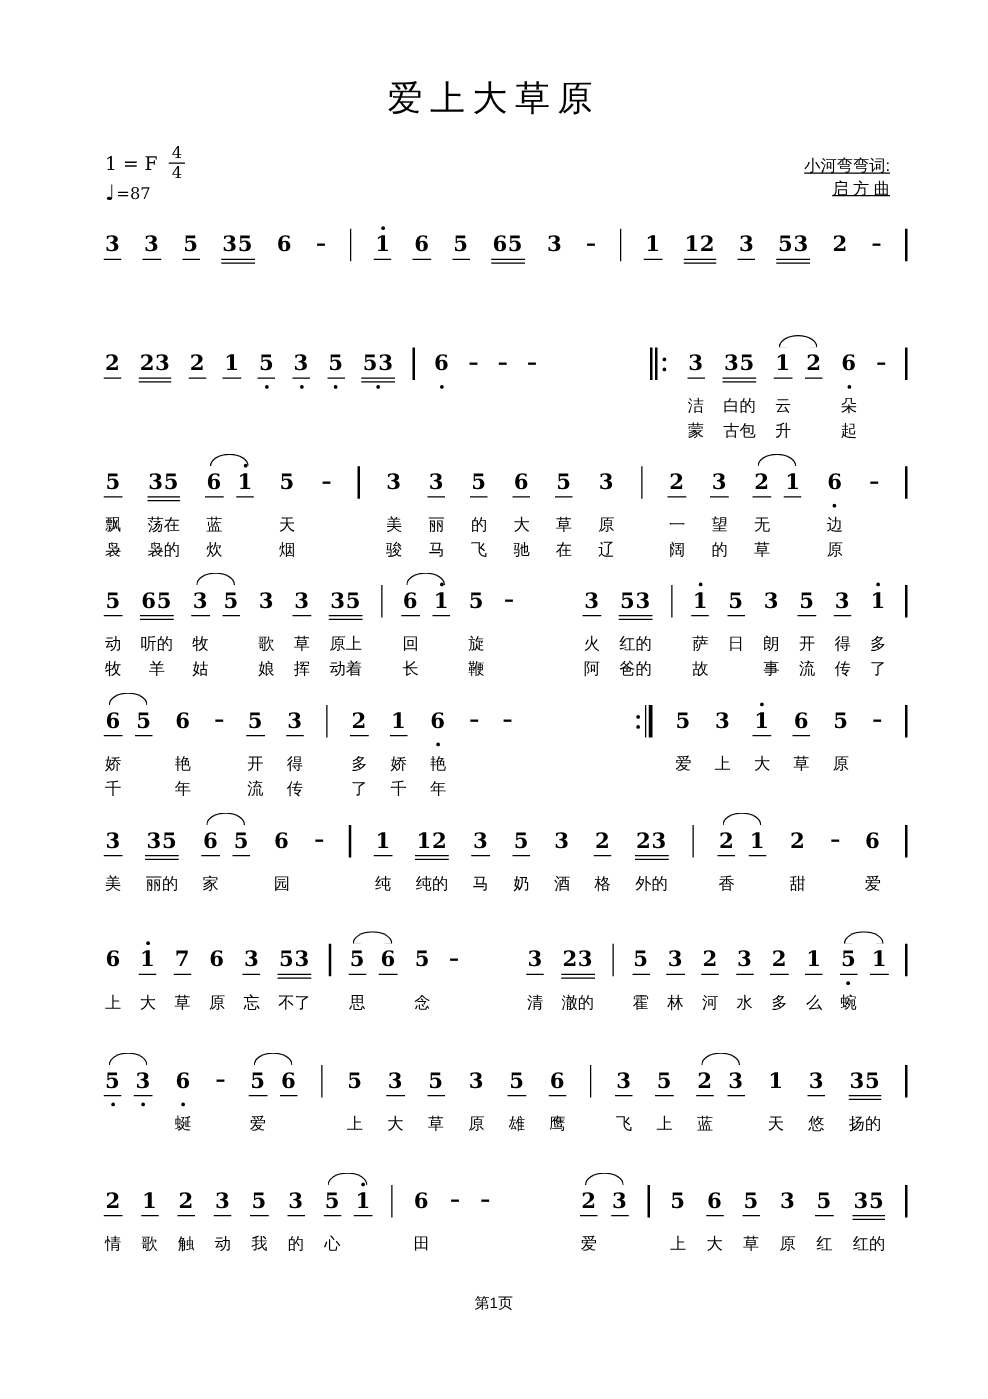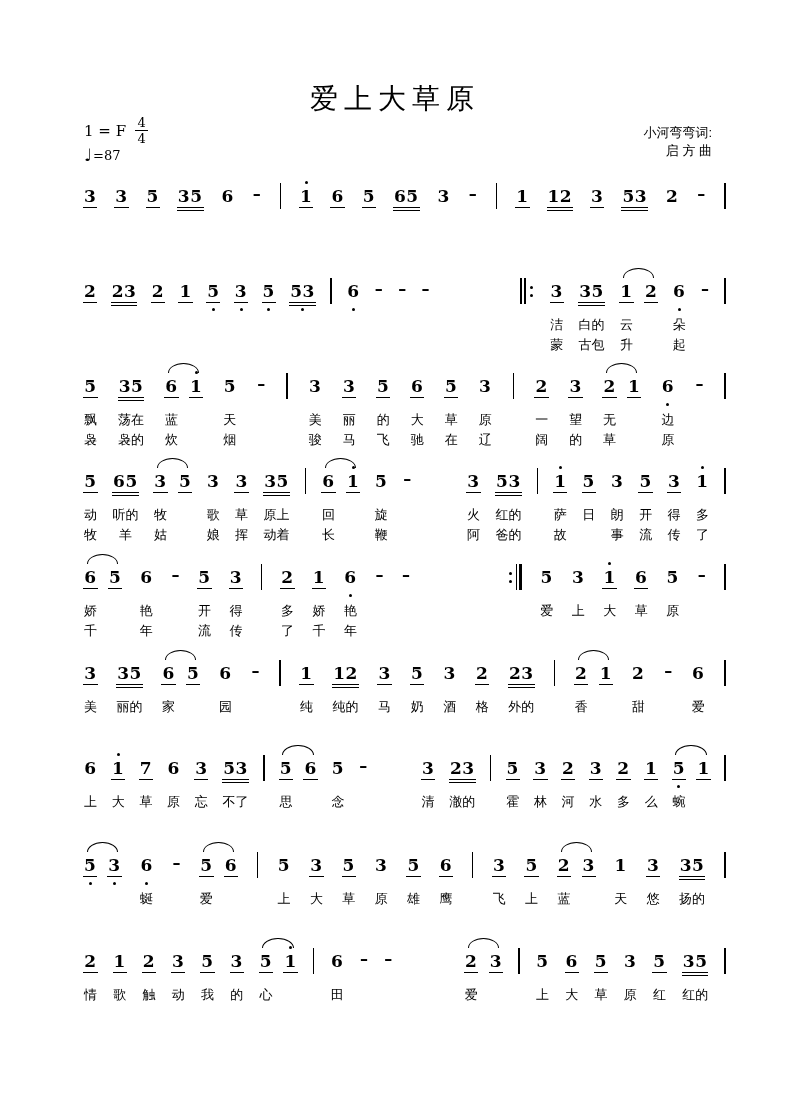--- a/index.html
+++ b/index.html
@@ -1,28 +1,28 @@
 <!DOCTYPE html>
 <html><head>
 <meta charset="utf-8">
 <style>
   html,body{margin:0;padding:0;background:#fff;}
   .page{position:relative;width:790px;height:1119px;background:#fff;color:#000;
         font-family:"Liberation Sans",sans-serif;overflow:hidden;}
-  .title{position:absolute;top:80px;left:0;width:100%;text-align:center;
+  .title{position:absolute;top:60px;left:0;width:100%;text-align:center;
          font-family:Liberation Mono, monospace;font-size:28px;letter-spacing:6px;font-weight:500;}
   
   .keyblock{position:absolute;left:84px;top:116px;font-family:"DejaVu Serif",serif;}
   .keyrow{display:flex;align-items:center;gap:9px;font-size:15px;}
   .frac{display:inline-flex;flex-direction:column;align-items:center;font-size:13px;line-height:13px;}
   .frac .fbar{width:13px;height:1px;background:#000;margin:1px 0;}
   .temporow{margin-top:3px;font-size:13px;display:flex;align-items:center;}
   .temporow .nq{font-size:17px;line-height:15px;margin-right:1px;}
   
-  .credits{position:absolute;right:78px;top:124px;text-align:right;font-size:13px;line-height:18px;}
+  .credits{position:absolute;right:78px;top:124px;text-align:right;font-size:13px;line-height:18px;text-decoration:underline;}
   
   .mline{position:absolute;left:84px;width:642px;display:flex;justify-content:space-between;
          align-items:flex-start;}
   .col{display:flex;flex-direction:column;align-items:center;}
   .hdot,.ldot{height:7px;display:flex;align-items:center;justify-content:center;}
   .ldot{margin-top:5px;}
   .hdot i,.ldot i{width:3px;height:3px;border-radius:50%;background:#000;display:none;}
   .hdot.on i,.ldot.on i{display:block;}
   .dg{position:relative;height:20px;line-height:20px;font-family:"DejaVu Serif",serif;
       font-weight:700;font-size:17px;letter-spacing:0.5px;}
@@ -1188,13 +1188,14 @@
           <span class="dg u2">35</span>
           <span class="ldot"></span>
           <span class="lyr">红的</span>
         </span>
         <span class="col">
           <span class="barv"></span>
         </span>
       </div>
     </div>
 
+  <div class="footer">第1页</div>
 </div>
 
 </body></html>

